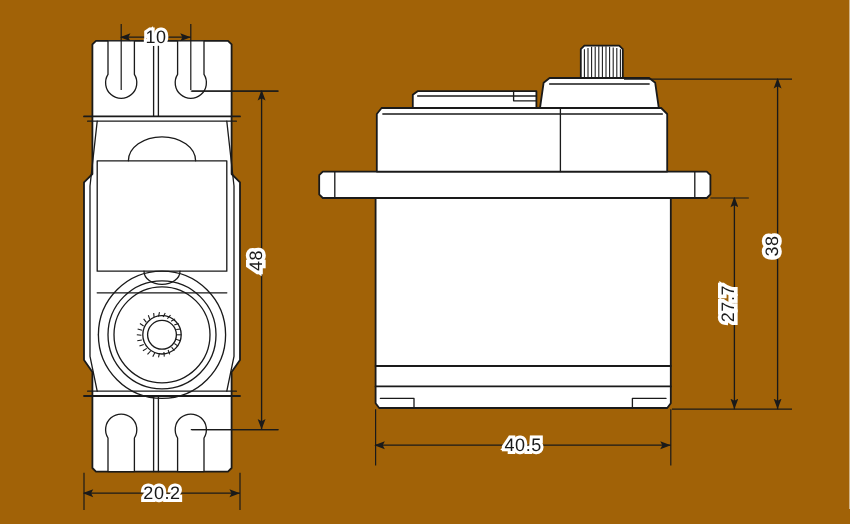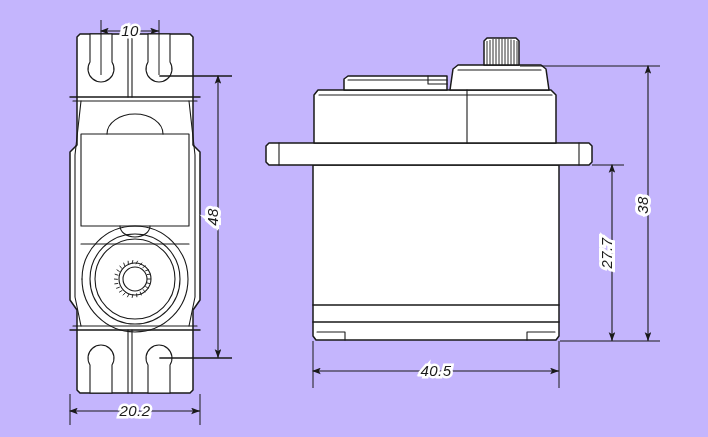--- a/index.html
+++ b/index.html
@@ -10,22 +10,21 @@
   body {
     width: 708px;
     height: 437px;
     overflow: hidden;
     font-family: "Liberation Sans", sans-serif;
   }
   #drawing-root {
     position: relative;
     width: 708px;
     height: 437px;
-    background: #c4b5fd;
-    font-style: italic;
+    background: #a16207;
   }
   svg#technical-drawing {
     display: block;
     width: 708px;
     height: 437px;
   }
   .part-line {
     fill: none;
     stroke: #1a1a1a;
     stroke-width: 1.5;

